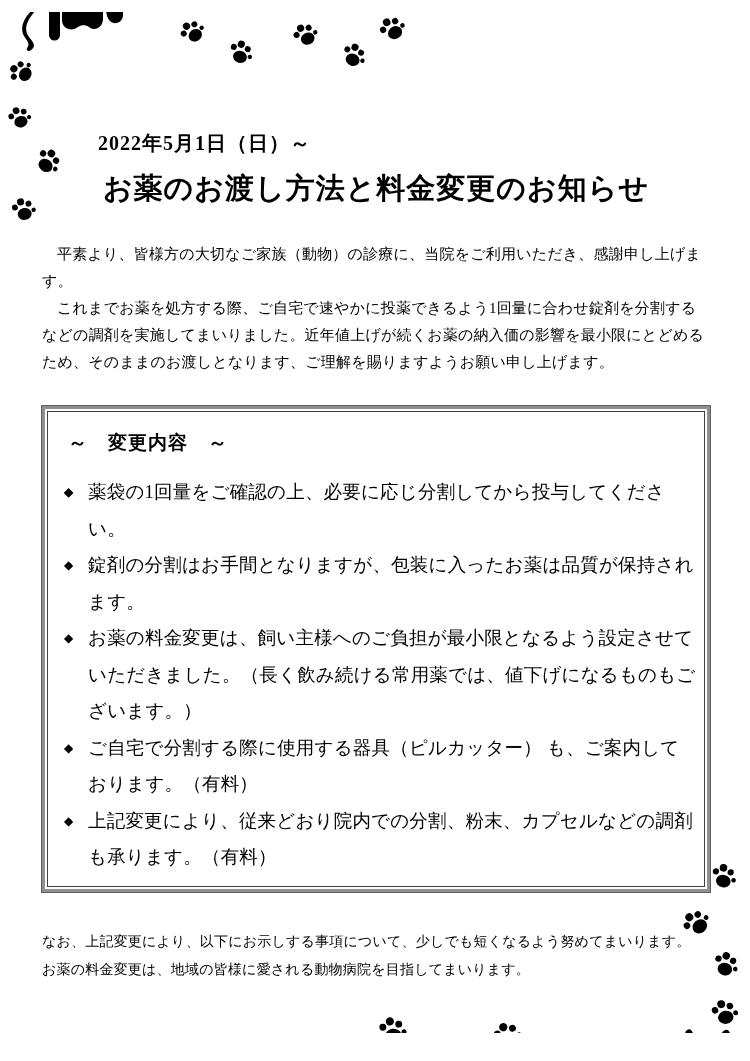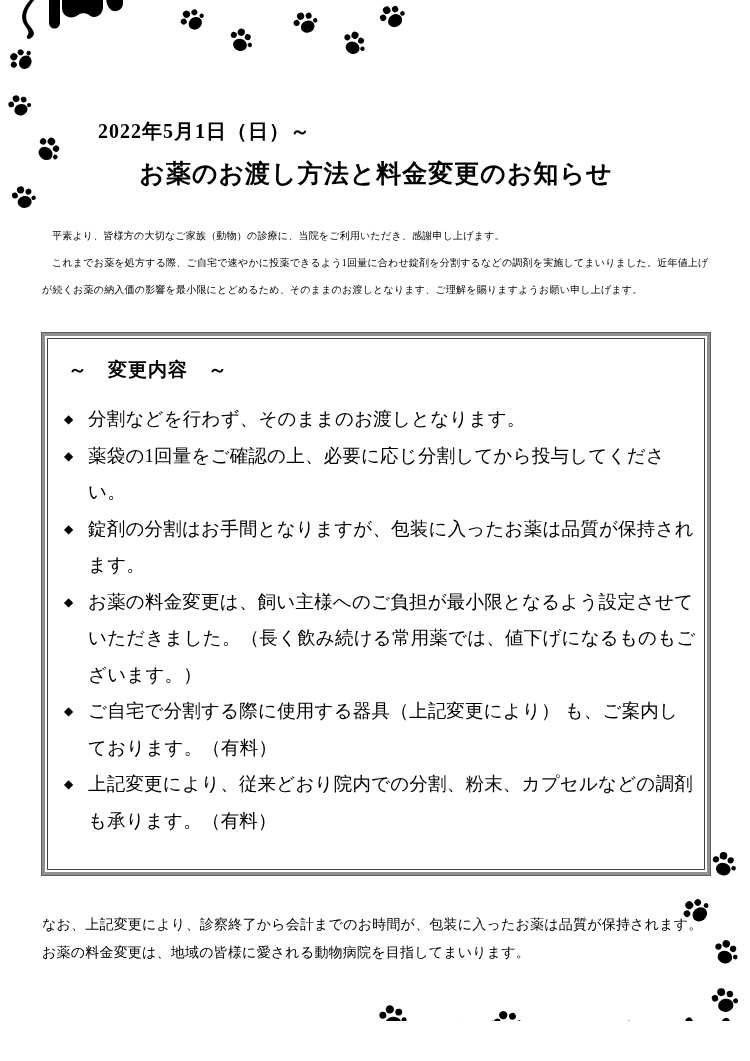--- a/index.html
+++ b/index.html
@@ -1,21 +1,21 @@
 <!DOCTYPE html>
 <html><head>
 <meta charset="utf-8">
 <style>
   * { margin: 0; padding: 0; box-sizing: border-box; }
   html, body { background: #ffffff; }
   .page {
     position: relative;
     width: 750px;
     height: 1021px;
-    margin: 0 auto;
+    margin: 12px auto;
     background: #ffffff;
     overflow: hidden;
     font-family: "Liberation Serif", "DejaVu Serif", serif;
     color: #000000;
   }
   .deco-layer {
     position: absolute;
     left: 0; top: 0;
     width: 750px; height: 1061px;
     pointer-events: none;
@@ -28,41 +28,41 @@
   }
   .date-line {
     margin-left: 56px;
     font-size: 20px;
     font-weight: 700;
     letter-spacing: 1px;
   }
   .title {
     margin-top: 12px;
     text-align: center;
-    font-size: 25px;
+    font-size: 29px;
     font-weight: 700;
     letter-spacing: 1px;
   }
   .intro { margin-top: 32px; }
   .intro p {
-    font-size: 10px;
+    font-size: 15px;
     line-height: 27px;
     text-indent: 1em;
     letter-spacing: 0.2px;
   }
   .change-box {
     margin-top: 30px;
     border: 3px solid #8f8f8f;
     box-shadow: 0 0 0 1px #5f5f5f;
     background: #ffffff;
   }
   .change-box-inner {
     border: 1px solid #3f3f3f;
     margin: 2px;
-    padding: 14px 8px 30px 14px;
+    padding: 14px 8px 10px 14px;
   }
   .box-heading {
     font-size: 19px;
     font-weight: 700;
     letter-spacing: 1px;
     margin: 4px 0 18px 6px;
   }
   .bullet-list { list-style: none; }
   .bullet-list li {
     position: relative;
@@ -149,30 +149,30 @@
 
     <div class="intro">
         <p>平素より、皆様方の大切なご家族（動物）の診療に、当院をご利用いただき、感謝申し上げます。</p>
         <p>これまでお薬を処方する際、ご自宅で速やかに投薬できるよう1回量に合わせ錠剤を分割するなどの調剤を実施してまいりました。近年値上げが続くお薬の納入価の影響を最小限にとどめるため、そのままのお渡しとなります、ご理解を賜りますようお願い申し上げます。</p>
       </div>
 
     <div class="change-box">
       <div class="change-box-inner">
         <div class="box-heading">～　変更内容　～</div>
         <ul class="bullet-list">
-            <li><span class="marker">◆</span><span>分割などを行わず、そのままのお渡しとなります。</span></li>
+            <li><span class="marker">◆</span></li>
             <li><span class="marker">◆</span><span>薬袋の1回量をご確認の上、必要に応じ分割してから投与してください。</span></li>
             <li><span class="marker">◆</span><span>錠剤の分割はお手間となりますが、包装に入ったお薬は品質が保持されます。</span></li>
             <li><span class="marker">◆</span><span>お薬の料金変更は、飼い主様へのご負担が最小限となるよう設定させていただきました。（長く飲み続ける常用薬では、値下げになるものもございます。）</span></li>
-            <li><span class="marker">◆</span><span>ご自宅で分割する際に使用する器具（上記変更により） も、ご案内しております。（有料）</span></li>
+            <li><span class="marker">◆</span><span>ご自宅で分割する際に使用する器具（ピルカッター） も、ご案内しております。（有料）</span></li>
             <li><span class="marker">◆</span><span>上記変更により、従来どおり院内での分割、粉末、カプセルなどの調剤も承ります。（有料）</span></li>
           </ul>
       </div>
     </div>
 
     <div class="closing">
-        <p>なお、上記変更により、診察終了から会計までのお時間が、包装に入ったお薬は品質が保持されます。</p>
+        <p>なお、上記変更により、以下にお示しする事項について、少しでも短くなるよう努めてまいります。</p>
         <p>お薬の料金変更は、地域の皆様に愛される動物病院を目指してまいります。</p>
       </div>
 
     <div class="signature">動物総合医療センター グループ一同</div>
   </div>
 </div>
 
 </body></html>

